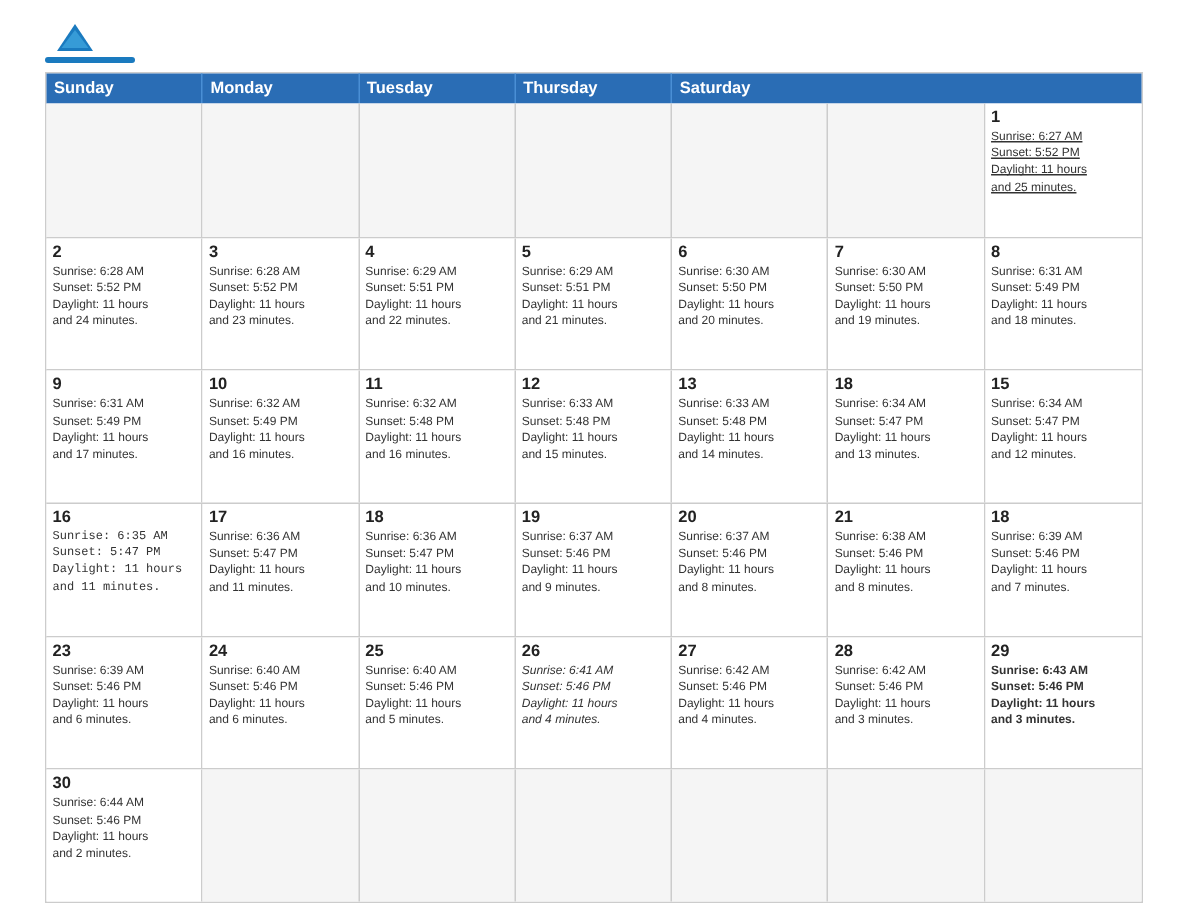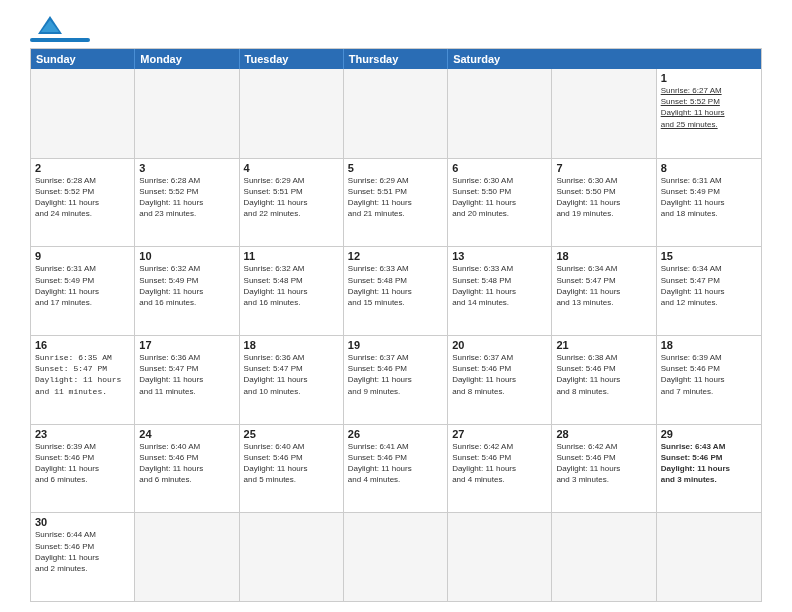--- a/index.html
+++ b/index.html
@@ -313,21 +313,21 @@
           </div>
           <div class="cal-cell">
             <span class="day-num">25</span>
             <div class="day-info" style="white-space: pre-line;">Sunrise: 6:40 AM
 Sunset: 5:46 PM
 Daylight: 11 hours
 and 5 minutes.</div>
           </div>
           <div class="cal-cell">
             <span class="day-num">26</span>
-            <div class="day-info" style="white-space: pre-line;">Sunrise: 6:41 AM
+            <div class="day-info" style="white-space: pre-line; font-style: italic;">Sunrise: 6:41 AM
 Sunset: 5:46 PM
 Daylight: 11 hours
 and 4 minutes.</div>
           </div>
           <div class="cal-cell">
             <span class="day-num">27</span>
             <div class="day-info" style="white-space: pre-line;">Sunrise: 6:42 AM
 Sunset: 5:46 PM
 Daylight: 11 hours
 and 4 minutes.</div>

